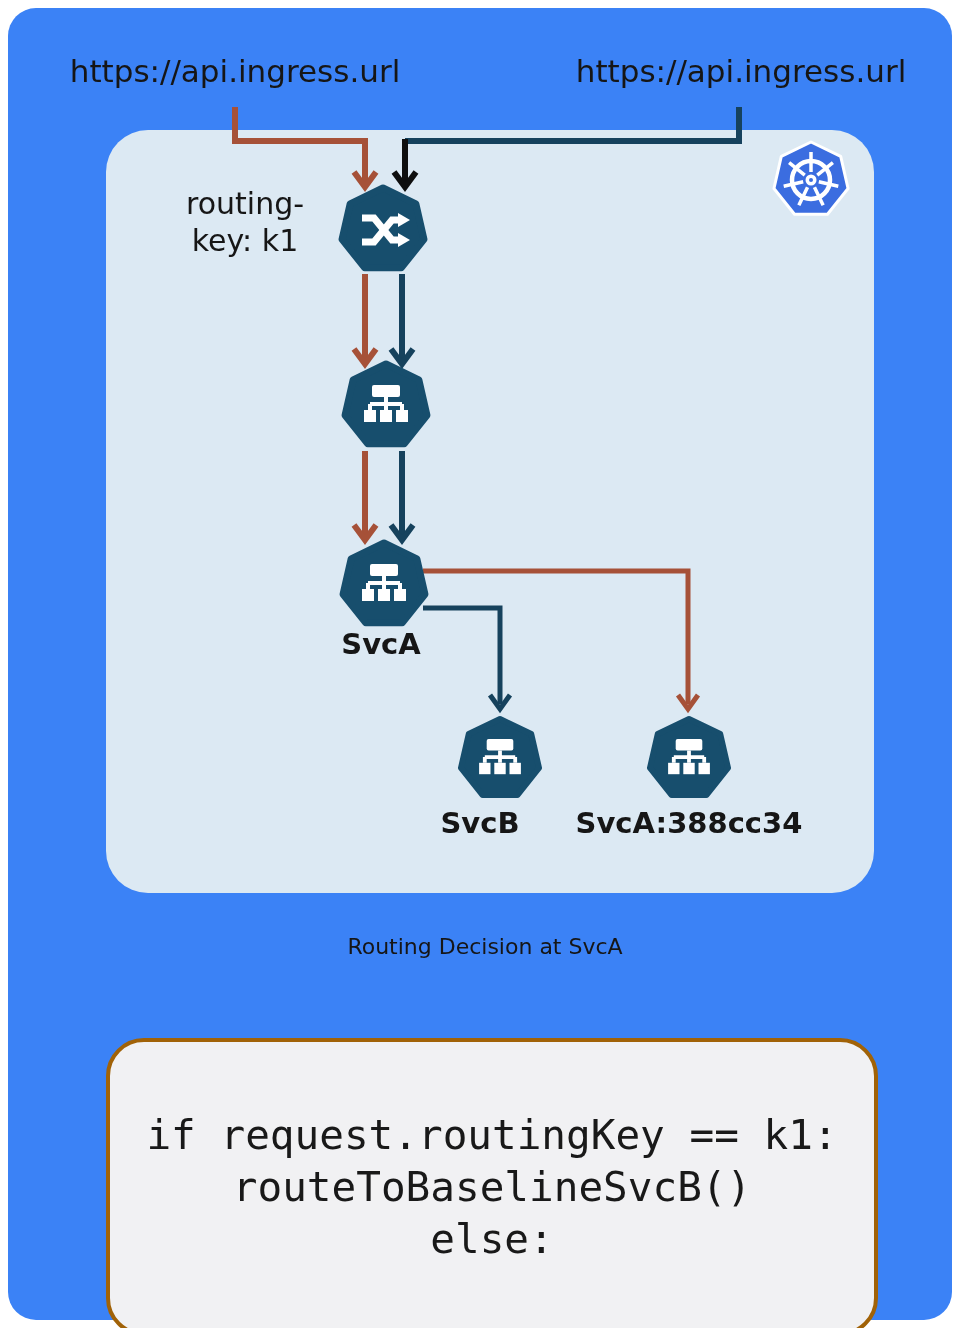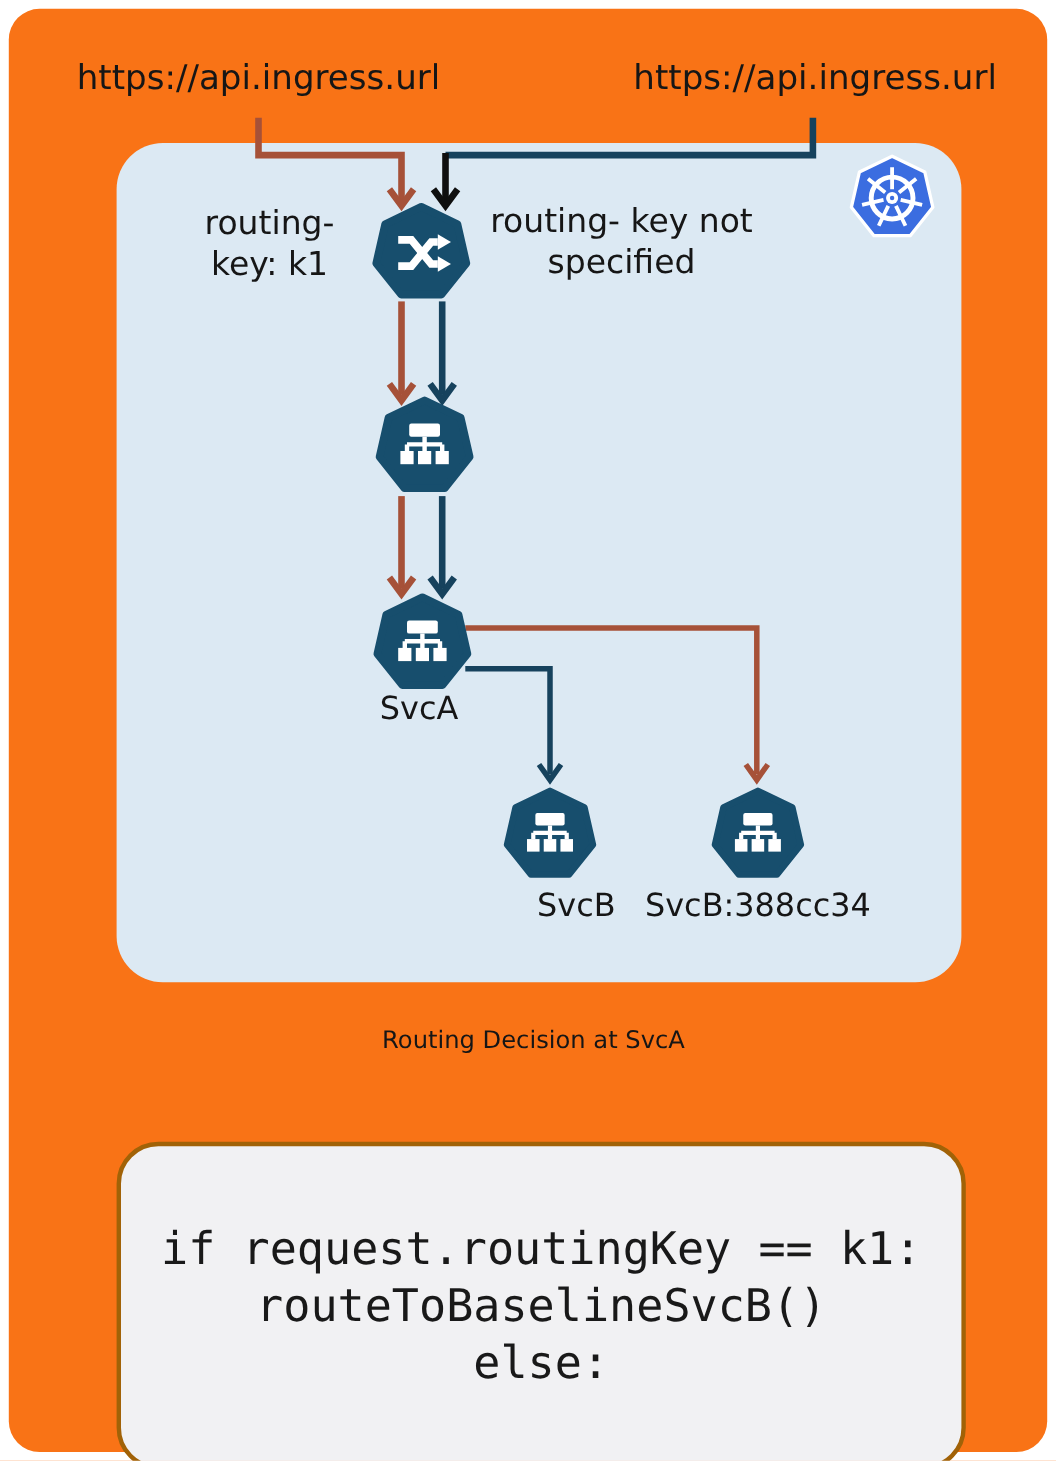--- a/index.html
+++ b/index.html
@@ -4,34 +4,34 @@
 <style>
   html,body{margin:0;padding:0;}
   body{
     width:960px;height:1328px;position:relative;overflow:hidden;
     background:#ffffff;
     font-family:"DejaVu Sans","Liberation Sans",sans-serif;
     color:#161616;
   }
   .page{
     position:absolute;left:8px;top:8px;right:8px;bottom:8px;
-    background:#f97316;border-radius:28px;
+    background:#3b82f6;border-radius:28px;
   }
   .panel{
     position:absolute;left:98px;top:122px;width:768px;height:763px;
     background:#dce9f3;border-radius:42px;
   }
   svg.diagram{position:absolute;left:0;top:0;}
   .t{
     position:absolute;transform:translateX(-50%);
     text-align:center;white-space:nowrap;color:#161616;
   }
   .url{font-size:31px;line-height:34px;font-weight:500;}
   .flow-label{font-size:30px;line-height:37px;font-weight:500;margin-top:36px;}
-  .node-label{font-size:29px;line-height:36px;font-weight:400;}
+  .node-label{font-size:29px;line-height:36px;font-weight:700;}
   .section-title{font-size:22px;line-height:36px;font-weight:500;}
   .code-box{
     position:absolute;left:98px;top:1030px;width:772px;height:298px;
     box-sizing:border-box;border:4px solid #a16207;border-radius:38px;
     display:flex;flex-direction:column;justify-content:center;
     background:#f1f1f3;
   }
   .code-line{
     font-family:"DejaVu Sans Mono","Liberation Mono",monospace;
     font-size:41px;line-height:52px;text-align:center;color:#191919;
@@ -153,28 +153,24 @@
         <circle cx="0" cy="0" r="5.5" fill="#ffffff" stroke="none"></circle>
         <circle cx="0" cy="0" r="2" fill="#3b6de0" stroke="none"></circle>
       </g>
     </g>
   </svg>
 
   <div class="t flow-label" style="left:237px;top:141px;">
     <div>routing-</div>
     <div>key: k1</div>
   </div>
-  <div class="t flow-label" style="left:557px;top:139px;">
-    <div>routing- key not</div>
-    <div>specified</div>
-  </div>
 
   <div class="t node-label" style="left:373px;top:618px;">SvcA</div>
-  <div class="t node-label" style="left:516px;top:797px;text-align:center;">SvcB</div>
-  <div class="t node-label" style="left:681px;top:797px;">SvcB:388cc34</div>
+  <div class="t node-label" style="left:472px;top:797px;text-align:center;">SvcB</div>
+  <div class="t node-label" style="left:681px;top:797px;">SvcA:388cc34</div>
 
   <div class="t section-title" style="left:477px;top:921px;">Routing Decision at SvcA</div>
 
   <div class="code-box">
     <div class="code-line">if request.routingKey == k1:</div>
     <div class="code-line">routeToBaselineSvcB()</div>
     <div class="code-line">else:</div>
   </div>
 
 </div>

